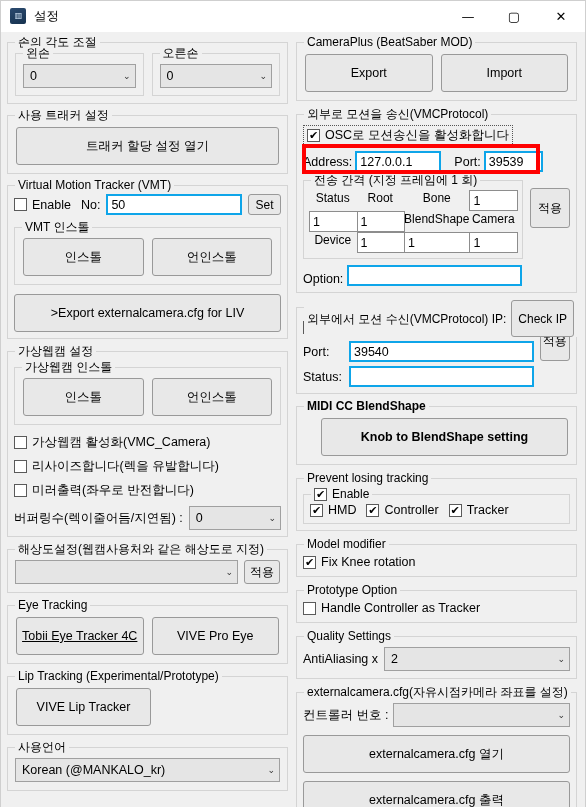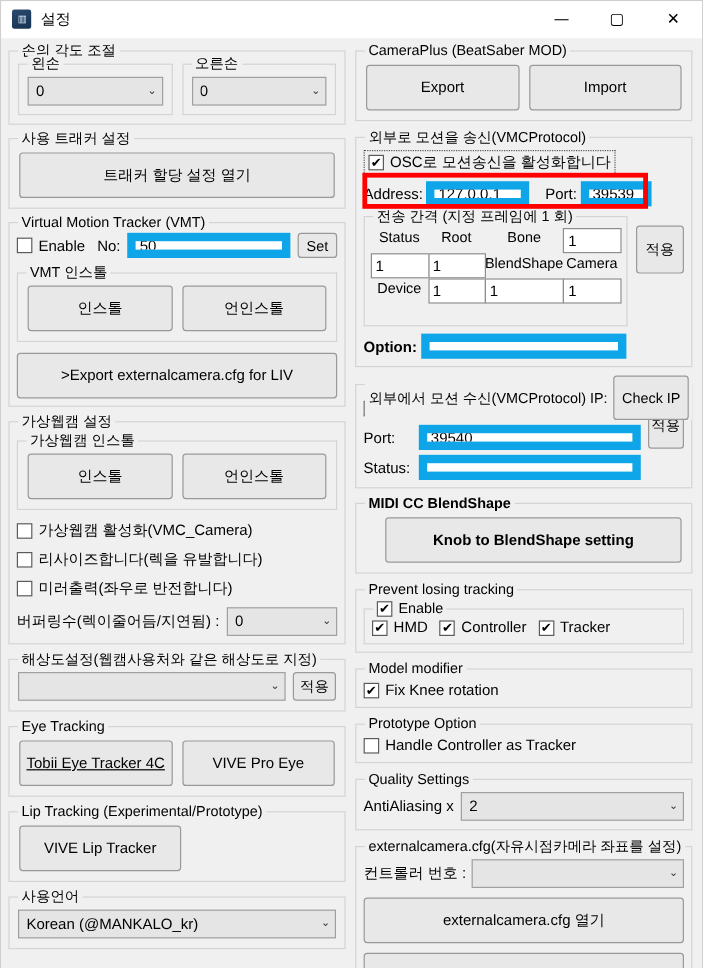--- a/index.html
+++ b/index.html
@@ -49,21 +49,21 @@
   .row { display: flex; gap: 8px; }
 
   .combo {
     background: #e5e5e5; border: 1px solid #a0a0a0; height: 24px;
     display: flex; align-items: center; padding: 0 4px 0 6px; font-size: 12.5px; position: relative;
   }
   .combo .cval { flex: 1; overflow: hidden; white-space: nowrap; }
   .combo .carrow { font-size: 9px; color: #333; padding-left: 4px; font-family: "DejaVu Sans", sans-serif; }
 
   .txt {
-    background: #ffffff; border: 7px solid #0ea5e9; height: 21px;
+    background: #ffffff; border: 2px solid #0ea5e9; height: 21px;
     display: flex; align-items: center; padding: 0 3px; font-size: 12.5px;
     overflow: hidden; white-space: nowrap;
   }
 
   .cb { display: flex; align-items: center; gap: 5px; font-size: 12.5px; white-space: nowrap; }
   .box {
     width: 13px; height: 13px; border: 1px solid #5a5a5a; background: #fff;
     display: flex; align-items: center; justify-content: center; flex: 0 0 13px;
     font-size: 11px; line-height: 1; color: #000; font-family: "DejaVu Sans", sans-serif;
   }
@@ -241,41 +241,41 @@
         </div>
 
         <div class="row" style="margin-top:5px;align-items:center;gap:3px;">
           <div class="lbl">Address:</div>
           <div class="txt" style="width:86px;">127.0.0.1</div>
           <div class="lbl" style="margin-left:10px;">Port:</div>
           <div class="txt" style="width:59px;">39539</div>
         </div>
 
         <div class="row" style="margin-top:8px;gap:7px;align-items:flex-start;">
-          <div class="group tight" style="margin-top:0;flex:1;padding:9px 5px 18px 5px;">
+          <div class="group tight" style="margin-top:0;flex:1;padding:9px 5px 5px 5px;">
             <div class="gtitle">전송 간격 (지정 프레임에 1 회)</div>
             <div class="grid3">
               <div class="hdr">Status</div>
               <div class="hdr">Root</div>
               <div class="hdr">Bone</div>
               <div class="cell">1</div>
               <div class="cell">1</div>
               <div class="cell">1</div>
               <div class="hdr">BlendShape</div>
               <div class="hdr">Camera</div>
               <div class="hdr">Device</div>
               <div class="cell">1</div>
               <div class="cell">1</div>
               <div class="cell">1</div>
             </div>
           </div>
           <div class="btn small" style="width:40px;height:40px;margin-top:8px;">적용</div>
         </div>
 
-        <div class="row" style="margin-top:6px;align-items:center;gap:4px;font-weight:bold;">
+        <div class="row" style="margin-top:6px;align-items:flex-end;gap:4px;">
           <div class="lbl">Option:</div>
           <div class="txt" style="flex:1;margin-right:48px;"></div>
         </div>
       </div>
 
       <div class="group" style="margin-top:14px;padding:8px 6px 6px 6px;">
         <div class="gtitle" style="display:flex;align-items:center;gap:5px;">
           <span>외부에서 모션 수신(VMCProtocol) IP:</span>
           <span class="btn small" style="height:37px;padding:0 6px;border-radius:3px;">Check IP</span>
         </div>

